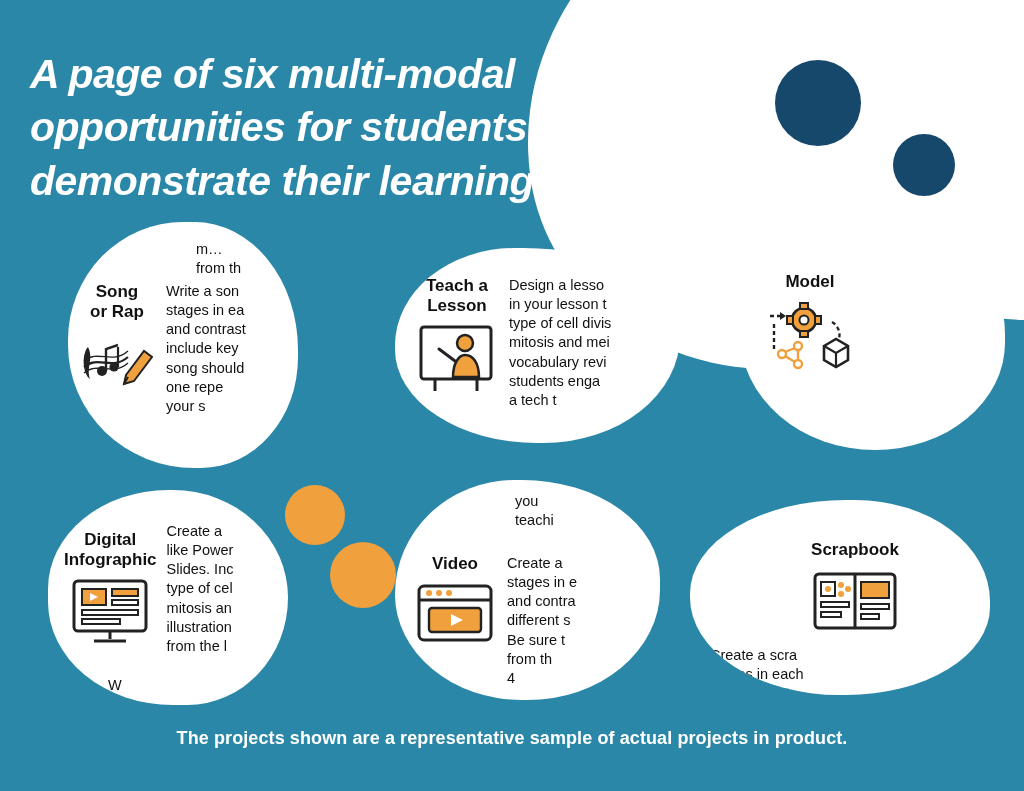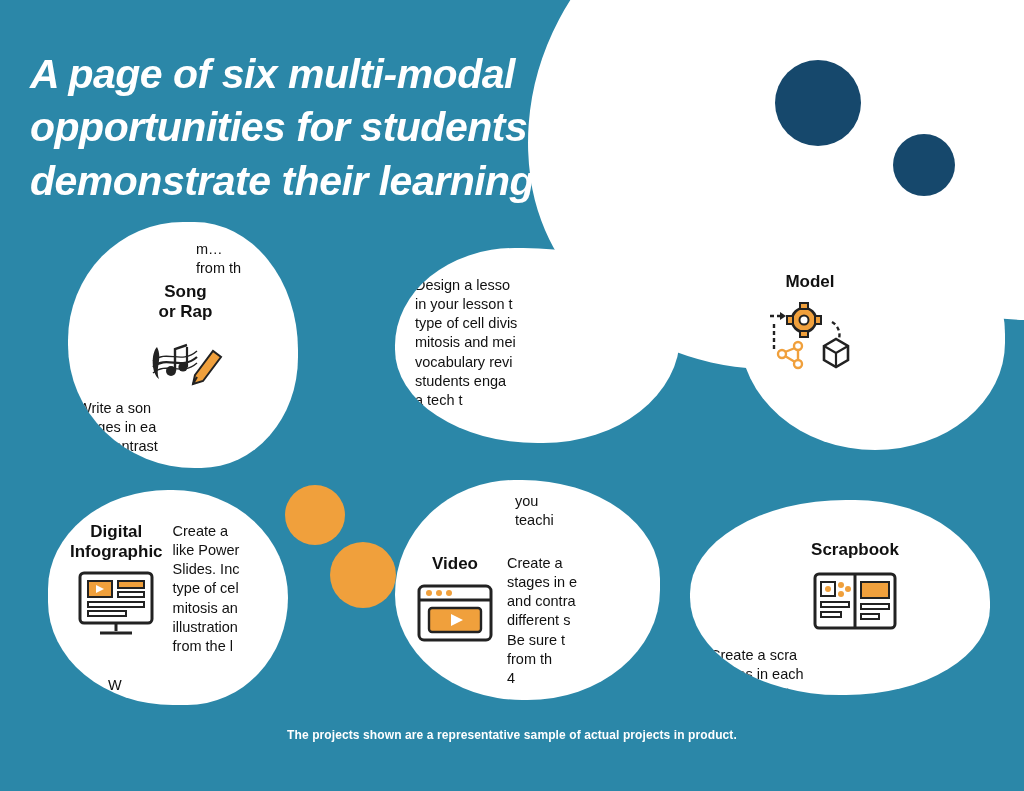--- a/index.html
+++ b/index.html
@@ -115,40 +115,40 @@
     color: #111;
     line-height: 1.32;
     white-space: pre-line;
   }
 
   
   #card-song {
     left: 68px; top: 222px; width: 230px; height: 246px;
     border-radius: 50% 45% 42% 55% / 48% 52% 45% 50%;
   }
-  #card-song .card-inner { left: 10px; top: 60px; width: 215px; flex-direction: column; }
+  #card-song .card-inner { left: 10px; top: 60px; width: 215px; }
   #card-song .pre-text { left: 128px; top: 18px; }
 
   #card-teach {
     left: 395px; top: 248px; width: 285px; height: 195px;
     border-radius: 42% 55% 48% 50% / 50% 42% 55% 48%;
   }
   #card-teach .card-inner { left: 20px; top: 28px; width: 270px; }
 
   #card-model {
     left: 740px; top: 222px; width: 265px; height: 228px;
     border-radius: 48% 45% 50% 52% / 45% 50% 48% 52%;
   }
   #card-model .card-inner { left: 22px; top: 50px; width: 260px; align-items: center; }
 
   #card-digital {
     left: 48px; top: 490px; width: 240px; height: 215px;
     border-radius: 50% 48% 42% 52% / 46% 50% 50% 48%;
   }
-  #card-digital .card-inner { left: 22px; top: 32px; width: 235px; }
+  #card-digital .card-inner { left: 16px; top: 32px; width: 235px; align-items: center; }
   #card-digital .pre-text { left: 60px; top: 186px; }
 
   #card-video {
     left: 395px; top: 480px; width: 265px; height: 220px;
     border-radius: 45% 52% 50% 48% / 52% 45% 50% 48%;
   }
   #card-video .card-inner { left: 18px; top: 66px; width: 255px; margin-top: 8px; }
   #card-video .pre-text { left: 120px; top: 12px; }
 
   #card-scrapbook {
@@ -165,21 +165,21 @@
     margin-top: 2px;
   }
 
   
   .footer-note {
     position: absolute;
     left: 0; right: 0;
     top: 728px;
     text-align: center;
     color: #ffffff;
-    font-size: 12px;
+    font-size: 18px;
     font-weight: bold;
     letter-spacing: 0.1px;
   }
 </style>
 </head>
 <body>
 
 <div class="bg-white-blob"></div>
 <div class="bg-white-blob2"></div>
 <div class="dot-navy-lg"></div>
@@ -218,20 +218,34 @@
 and contrast
 include key 
 song should
 one repe
 your s</div>
   </div>
 </div>
 
 <div class="card" id="card-teach">
   <div class="card-inner">
+    <div class="card-left">
+      <div class="card-title">Teach a
+Lesson</div>
+      <div class="icon-box">
+        <svg width="84" height="76" viewBox="0 0 84 76">
+          <rect x="6" y="6" width="70" height="52" rx="3" fill="none" stroke="#222" stroke-width="3"></rect>
+          <path d="M20 58 L20 70" stroke="#222" stroke-width="3"></path>
+          <path d="M62 58 L62 70" stroke="#222" stroke-width="3"></path>
+          <circle cx="50" cy="22" r="8" fill="#f0a03c" stroke="#222" stroke-width="2.5"></circle>
+          <path d="M38 56 C38 42, 44 34, 50 34 C58 34, 64 42, 64 56 Z" fill="#f0a03c" stroke="#222" stroke-width="2.5"></path>
+          <path d="M40 40 L24 28" stroke="#222" stroke-width="3" stroke-linecap="round"></path>
+        </svg>
+      </div>
+    </div>
     <div class="card-body">Design a  lesso
 in your  lesson t
 type of cell divis
 mitosis and mei
 vocabulary revi
 students enga
 a tech t</div>
   </div>
 </div>
 

